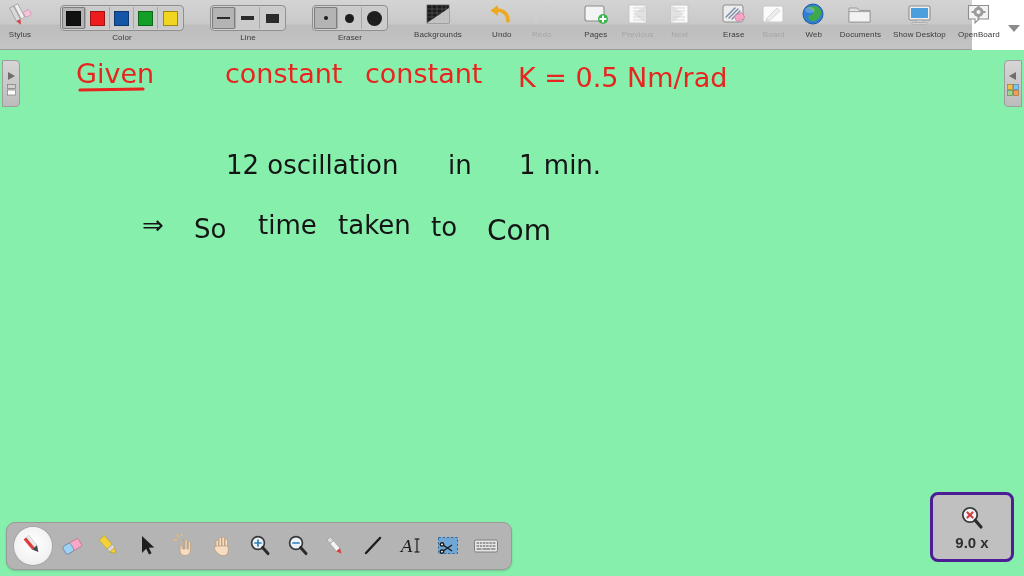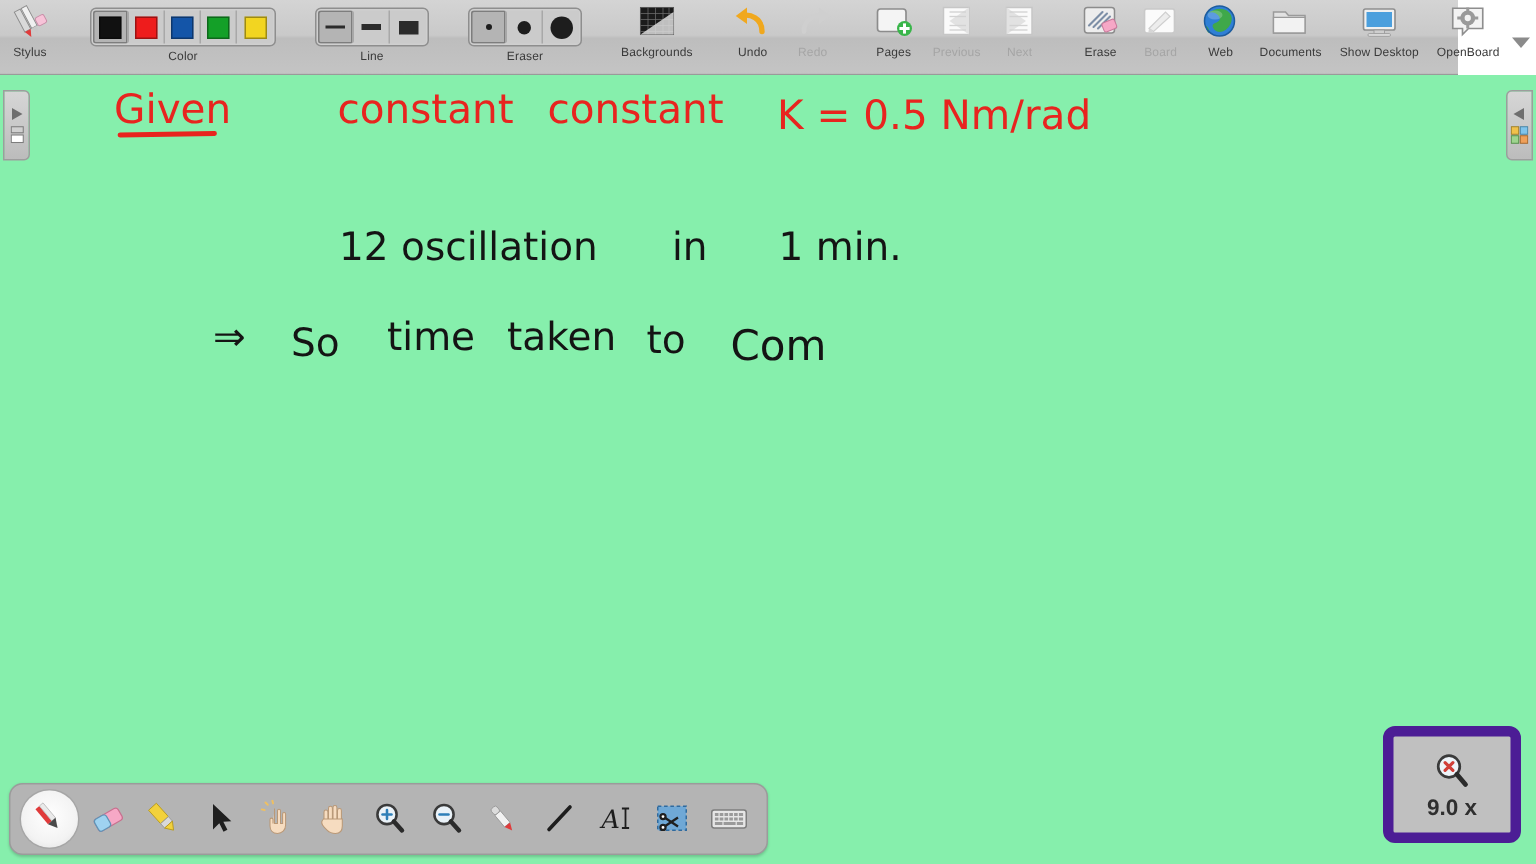--- a/index.html
+++ b/index.html
@@ -79,21 +79,21 @@
   .bt{
     width:36px;height:38px;display:flex;align-items:center;justify-content:center;
     border-radius:5px;cursor:default;
   }
   .bt.active{background:radial-gradient(circle at 50% 45%, #ffffff 0%, #f3f3f3 62%, #dcdcdc 100%);
              border-radius:50%;width:38px;height:38px;box-shadow:0 0 0 1px #a6a6a6;}
 
   
   #zoom-reset{
     position:absolute;right:10px;bottom:14px;width:78px;height:64px;
-    background:#c0c0c0;border:7px solid #4c1d95;border-radius:8px;
+    background:#c0c0c0;border:3px solid #4c1d95;border-radius:8px;
     display:flex;flex-direction:column;align-items:center;justify-content:center;gap:2px;
   }
   #zoom-factor{font-size:15px;font-weight:bold;color:#2f2f2f;}
 </style>
 </head>
 <body>
 
 <div id="top-toolbar">
 
   <div class="tb-group">

